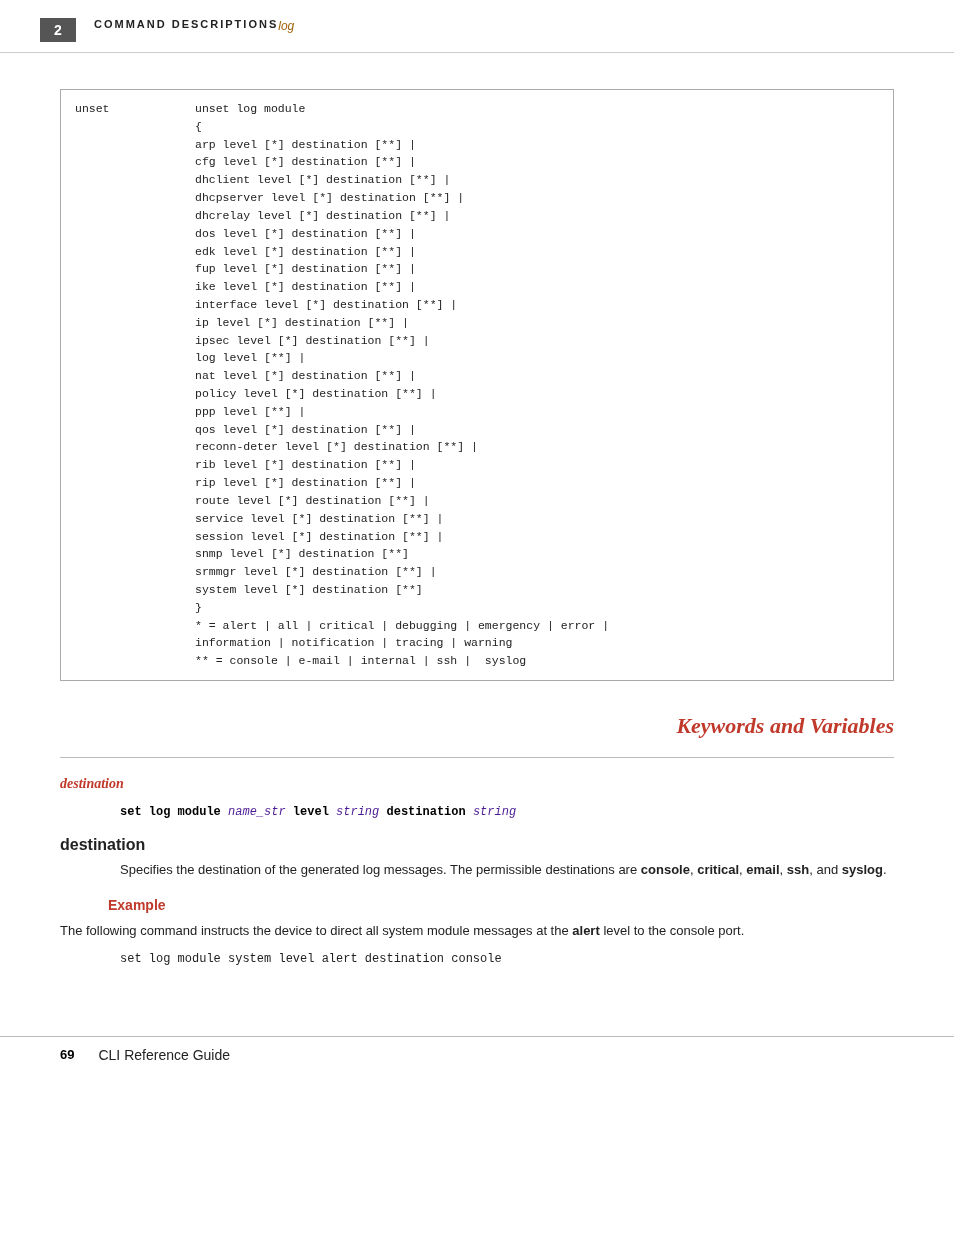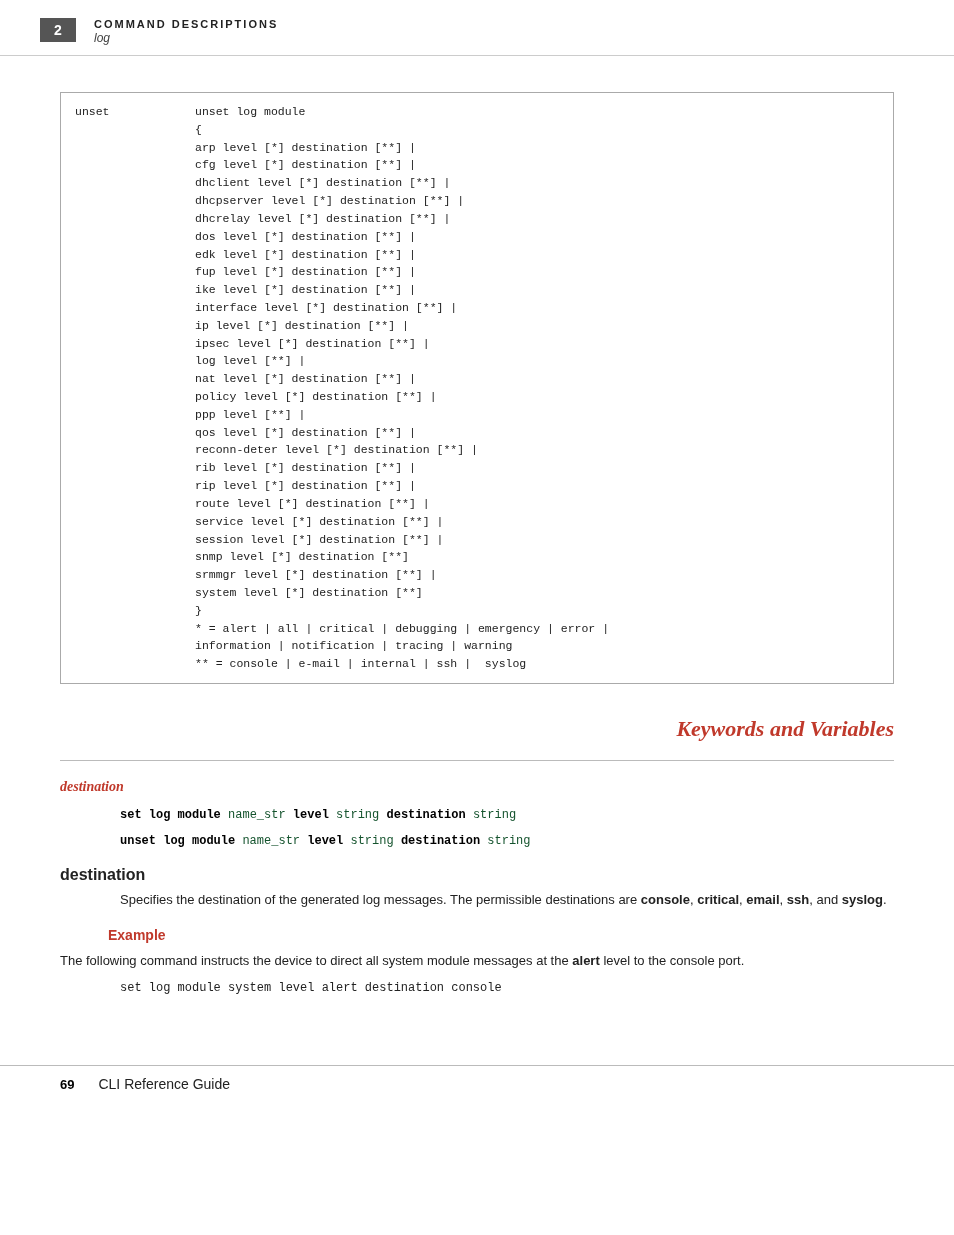--- a/index.html
+++ b/index.html
@@ -26,32 +26,32 @@
       font-weight: bold;
       font-size: 14px;
       padding: 4px 10px;
       margin-right: 18px;
       min-width: 36px;
       text-align: center;
       display: inline-block;
     }
     .header-title-block {
       display: flex;
-      flex-direction: column;
+      flex-direction: row;
     }
     .header-chapter-title {
       font-size: 11px;
       font-weight: bold;
       letter-spacing: 2px;
       color: #222;
       text-transform: uppercase;
     }
     .header-subtitle {
       font-size: 12px;
-      color: #404040;
+      color: #a16207;
       font-style: italic;
       margin-top: 1px;
     }
 
     
     .main-content {
       padding: 18px 60px 30px 60px;
     }
 
     
@@ -95,22 +95,23 @@
       font-family: 'Courier New', Courier, monospace;
       font-size: 12px;
       line-height: 1.7;
     }
     .syntax-block .kw {
       font-weight: bold;
       font-style: normal;
       color: #000;
     }
     .syntax-block .var {
+      font-style: italic;
       font-weight: normal;
-      color: #14532d;
+      color: #4c1d95;
     }
 
     
     .sub-heading {
       font-size: 16px;
       font-weight: bold;
       color: #222;
       margin-top: 14px;
       margin-bottom: 6px;
       font-family: Arial, Helvetica, sans-serif;
@@ -253,23 +254,20 @@
 
   <h2 class="kv-heading">Keywords and Variables</h2>
 
   <hr class="divider-line">
 
   <div class="dest-heading">destination</div>
 
   <div class="syntax-block">
     <span class="kw">set log module </span><span class="var">name_str </span><span class="kw">level </span><span class="var">string </span><span class="kw">destination </span><span class="var">string</span>
   </div>
-  <div class="syntax-block">
-    <span class="kw">unset log module </span><span class="var">name_str </span><span class="kw">level </span><span class="var">string </span><span class="kw">destination </span><span class="var">string</span>
-  </div>
 
   <div class="sub-heading">destination</div>
 
   <p class="desc-para">
     Specifies the destination of the generated log messages. The permissible destinations are <b>console</b>, <b>critical</b>, <b>email</b>, <b>ssh</b>, and <b>syslog</b>.
   </p>
 
   <div class="example-heading">Example</div>
 
   <p class="example-para">

